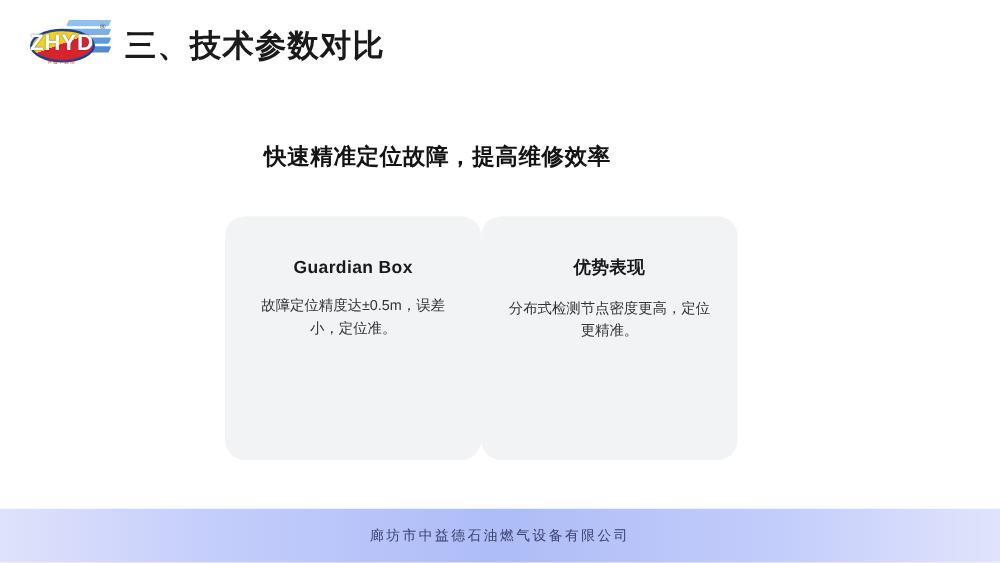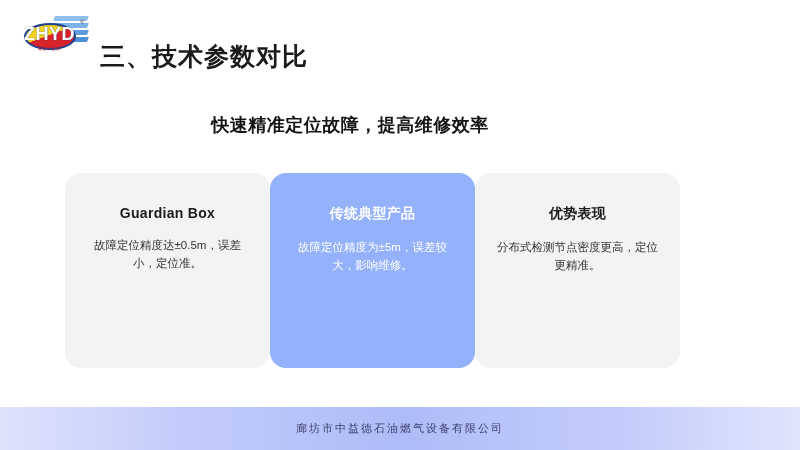--- a/index.html
+++ b/index.html
@@ -105,21 +105,20 @@
 
   .title {
     position: absolute;
     left: 100px;
     top: 20px;
     font-size: 25px;
     font-weight: bold;
     color: #1a1a1a;
     letter-spacing: 1px;
     white-space: nowrap;
-    margin-top: 20px;
   }
 
   .subtitle {
     position: absolute;
     left: 100px;
     top: 72px;
     font-size: 17px;
     font-weight: bold;
     color: #1a1a1a;
     white-space: nowrap;
@@ -138,21 +137,21 @@
   }
 
   
   .cards {
     position: absolute;
     left: 65px;
     top: 173px;
     width: 640px;
     height: 195px;
     display: flex;
-    justify-content: flex-start;
+    justify-content: center;
   }
   .card {
     width: 205px;
     height: 195px;
     border-radius: 16px;
     box-sizing: border-box;
     padding: 32px 18px 0 18px;
     text-align: center;
   }
   .card.gray {
@@ -227,24 +226,20 @@
 
 <div class="headline">快速精准定位故障，提高维修效率</div>
 
 <div class="cards">
 
   <div class="card gray">
     <div class="card-title">Guardian Box</div>
     <div class="card-body">故障定位精度达±0.5m，误差小，定位准。</div>
   </div>
 
-  <div class="card blue">
-    <div class="card-title">传统典型产品</div>
-    <div class="card-body">故障定位精度为±5m，误差较大，影响维修。</div>
-  </div>
 
   <div class="card gray">
     <div class="card-title">优势表现</div>
     <div class="card-body">分布式检测节点密度更高，定位更精准。</div>
   </div>
 
 </div>
 
 <div class="footer">
   <div class="footer-text">廊坊市中益德石油燃气设备有限公司</div>

